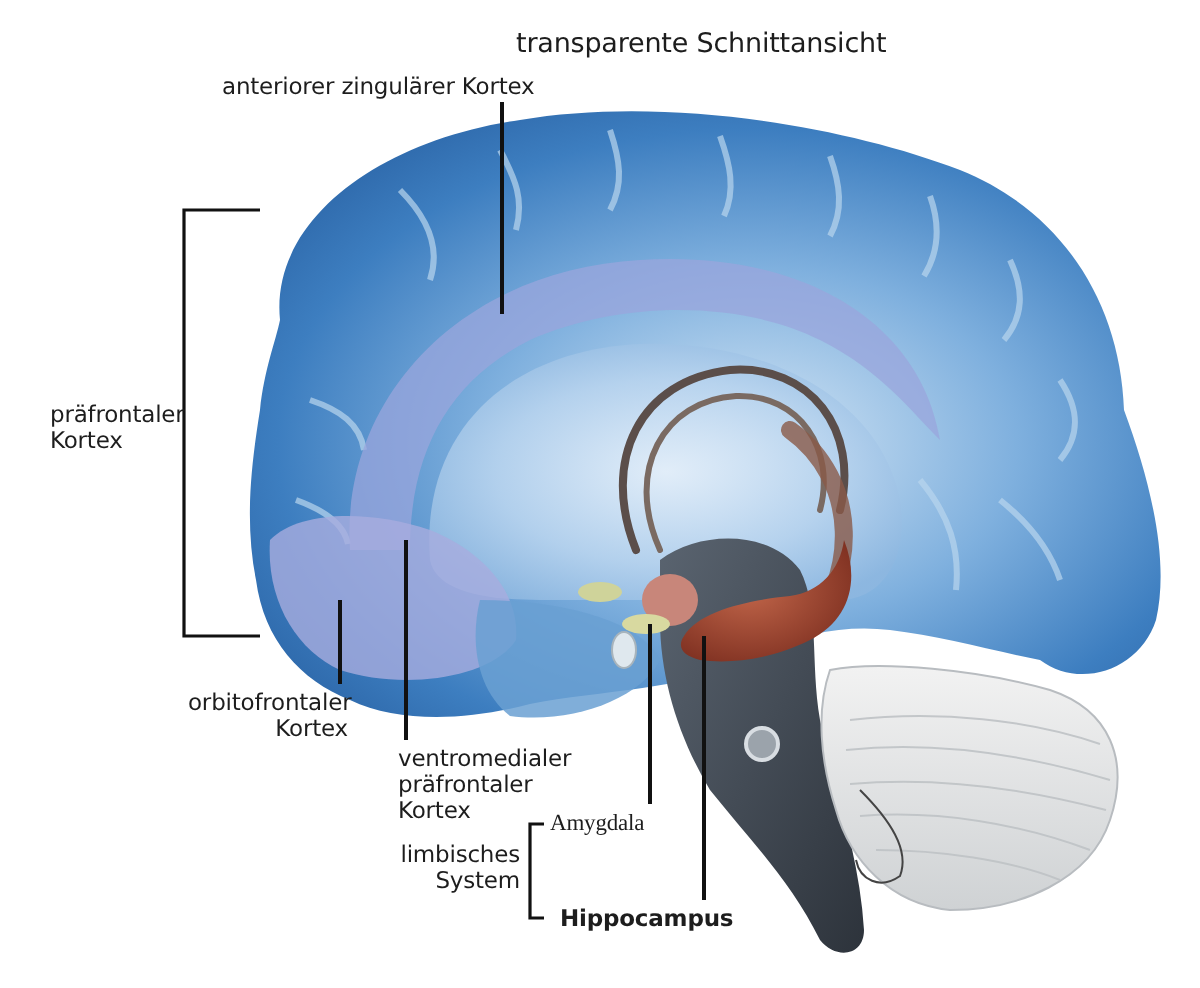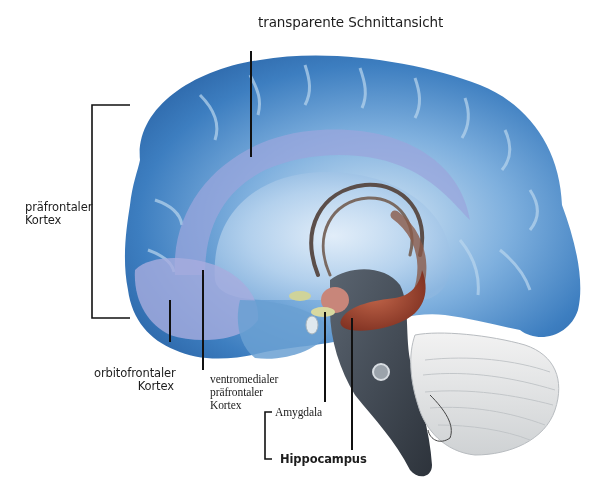--- a/index.html
+++ b/index.html
@@ -2,21 +2,21 @@
 <html><head>
 <meta charset="utf-8">
 <style>
   html, body { margin:0; padding:0; background:#ffffff; }
   body { width:600px; height:494px; position:relative; overflow:hidden;
          font-family:"DejaVu Sans", "Liberation Sans", sans-serif; color:#1a1a1a; }
   .stage { position:absolute; left:0; top:0; width:600px; height:494px; }
   svg.art { position:absolute; left:0; top:0; width:600px; height:494px; }
   .lbl { position:absolute; font-size:11.5px; line-height:13px; color:#1d1d1d; white-space:nowrap; letter-spacing:-0.1px; }
   .title { font-size:13.5px; line-height:16px; }
-  .right { text-align:right;margin-top:22px; }
+  .right { text-align:right; }
   .line { position:absolute; background:#111; }
 </style>
 </head>
 <body>
 
 <div class="stage">
 
   <svg class="art" viewBox="0 0 600 494">
     <defs>
       <radialGradient id="gCortex" cx="55%" cy="55%" r="65%">
@@ -116,33 +116,38 @@
   </svg>
 
   <div class="line" style="left:250px;top:51px;width:1.6px;height:106px;"></div>
   <div class="line" style="left:169px;top:300px;width:1.6px;height:42px;"></div>
   <div class="line" style="left:202px;top:270px;width:1.6px;height:100px;"></div>
   <div class="line" style="left:324px;top:312px;width:1.6px;height:90px;"></div>
   <div class="line" style="left:351px;top:318px;width:1.6px;height:132px;"></div>
 
   <div class="lbl title" style="left:258px;top:14px;">transparente Schnittansicht</div>
 
+  <div class="lbl" style="left:111px;top:37px;">anteriorer zingulärer Kortex</div>
 
   <div class="lbl" style="left:25px;top:201px;">
     <div>präfrontaler</div>
     <div>Kortex</div>
   </div>
 
   <div class="lbl right" style="left:94px;top:345px;width:80px;">
     <div>orbitofrontaler</div>
     <div>Kortex</div>
   </div>
 
-  <div class="lbl" style="left:210px;top:373px;font-family:Liberation Serif, serif;">
+  <div class="lbl" style="left:199px;top:373px;">
     <div>ventromedialer</div>
     <div>präfrontaler</div>
     <div>Kortex</div>
   </div>
 
+  <div class="lbl right" style="left:190px;top:421px;width:70px;">
+    <div>limbisches</div>
+    <div>System</div>
+  </div>
 
   <div class="lbl" style="left:275px;top:406px;font-family:Liberation Serif, serif;">Amygdala</div>
   <div class="lbl" style="left:280px;top:453px;font-weight:bold;">Hippocampus</div>
 </div>
 
 </body></html>

